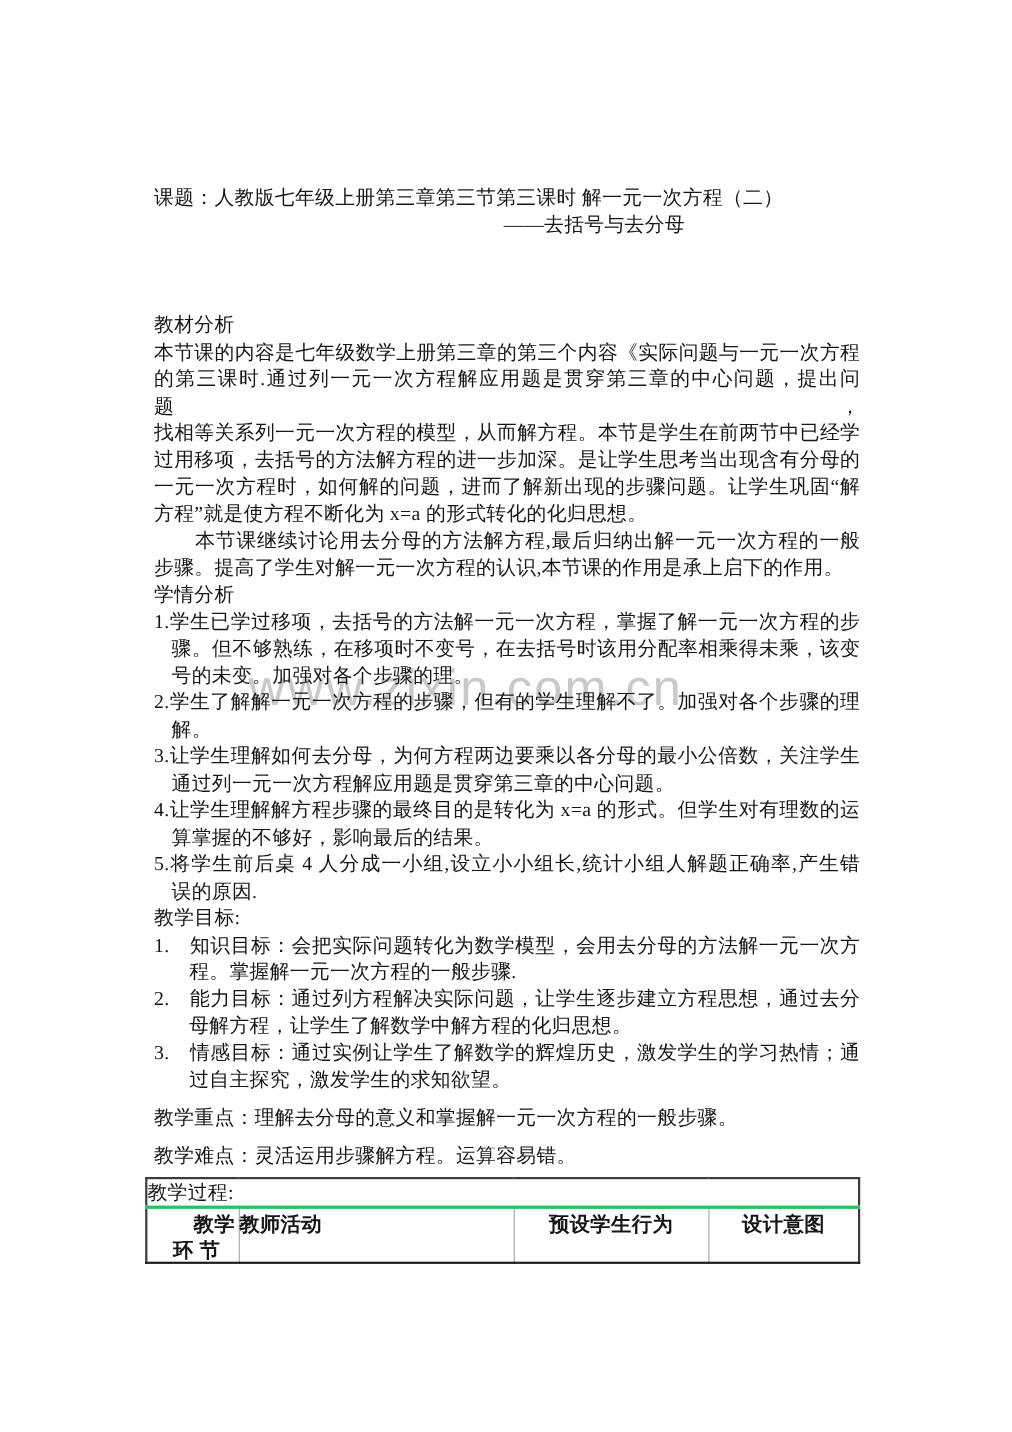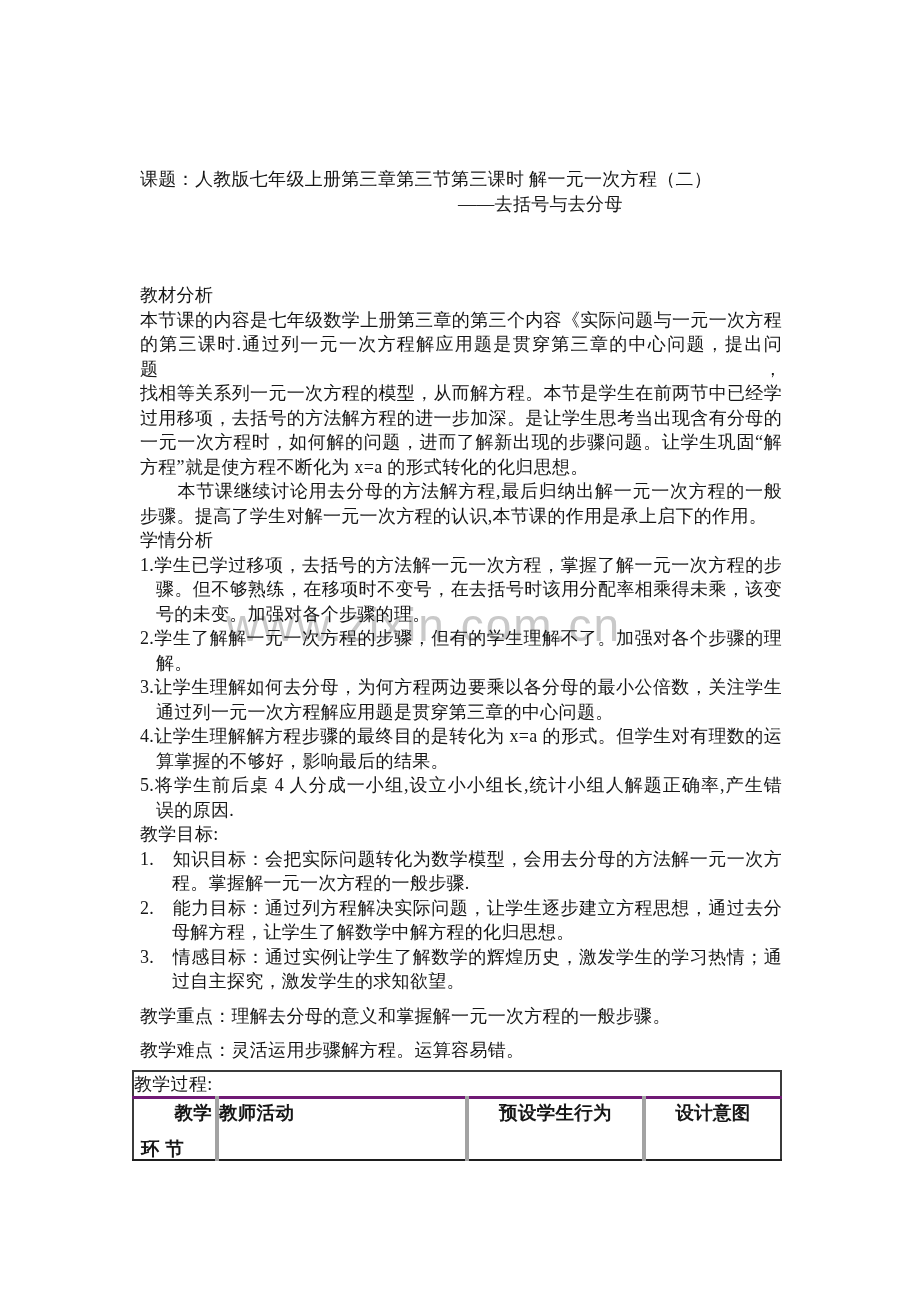--- a/index.html
+++ b/index.html
@@ -51,36 +51,36 @@
     width: 648px;
     border-collapse: collapse;
     table-layout: fixed;
     border: 2px solid #3b3b3b;
     border-bottom: 2px solid #1e1e1e;
     font-size: 18px;
     color: #161616;
   }
   .proc-table td { padding: 0; vertical-align: top; }
   .caption-cell {
-    border-bottom: 3px solid #701a75;
+    border-bottom: 3px solid #22c55e;
     padding: 2px 0 3px 49px;
     letter-spacing: 0.3px;
   }
   .hdr-row td {
     height: 43px;
-    border-left: 4px solid #a3a3a3;
+    border-left: 1px solid #a3a3a3;
     font-family: "Liberation Sans", "DejaVu Sans", sans-serif;
     font-weight: bold;
     font-size: 18.5px;
     padding-top: 3px;
     line-height: 21px;
   }
   .hdr-row td:first-child { border-left: none; }
   .cell-env .l1 { text-align: right; padding-right: 3px; }
-  .cell-env .l2 { text-align: left; padding-left: 7px; padding-top: 3px; margin-top: 12px; }
+  .cell-env .l2 { text-align: center; padding-left: 7px; padding-top: 3px; }
   .cell-teacher { padding-left: 26px; }
   .cell-student { text-align: center; }
   .cell-intent { text-align: center; }
 </style>
 </head>
 <body>
 
 <div class="page">
 
   <div class="watermark">www.zixin.com.cn</div>

